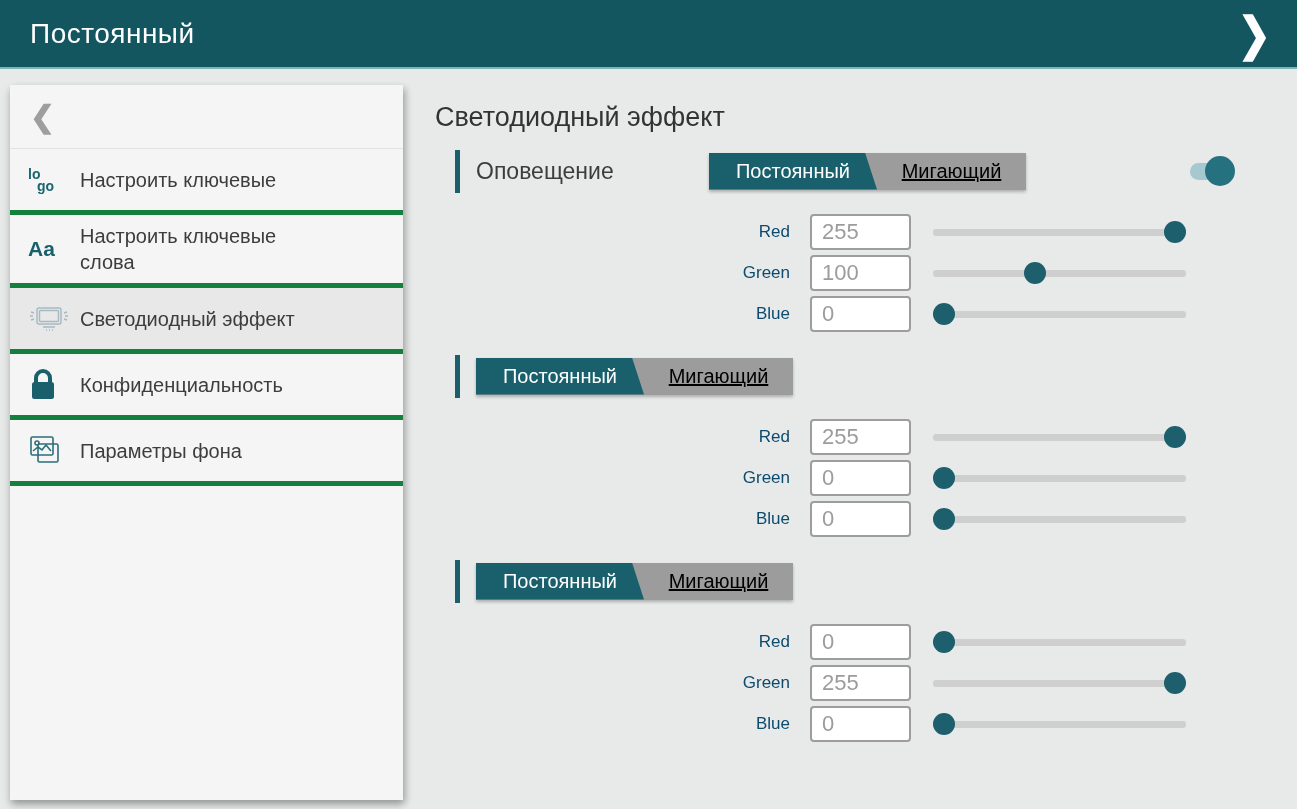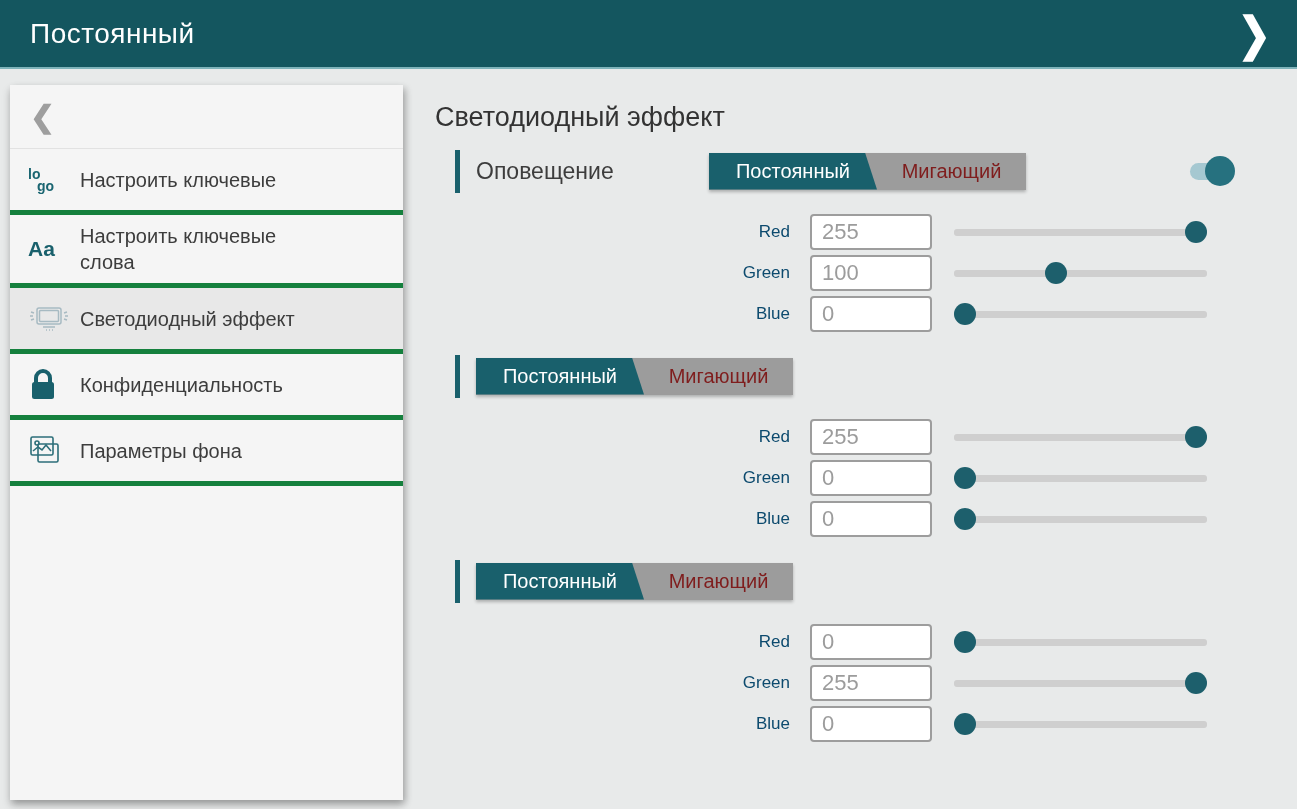--- a/index.html
+++ b/index.html
@@ -66,32 +66,32 @@
     clip-path: polygon(0 0, calc(100% - 12px) 0, 100% 100%, 0 100%);
     display:flex; align-items:center; justify-content:center;
     cursor:pointer;
   }
   .seg-on span { color:#fff; font-size:20px; margin-right:0; }
   .seg-off {
     position:absolute; left:168px; right:0; top:0; bottom:0;
     display:flex; align-items:center; justify-content:center;
     cursor:pointer;
   }
-  .seg-off span { color:#7f1d1d; font-size:20px; }
+  .seg-off span { color:#000000; font-size:20px;text-decoration:underline; }
 
   
   .switch { position:relative; width:50px; height:30px; margin-left:auto; margin-right:40px; cursor:pointer; }
   .switch .sw-track { position:absolute; left:5px; top:7px; width:41px; height:17px; border-radius:9px; background:#a5c8d1; }
   .switch .sw-thumb { position:absolute; right:0; top:0; width:30px; height:30px; border-radius:50%; background:#26717f; }
 
   
   .channel-row { display:flex; align-items:center; height:36px; margin-bottom:5px; }
   .channel-label { width:355px; text-align:right; font-size:17px; color:#0c4a6e; flex:0 0 355px; }
   .channel-input {
-    margin-left:20px; width:122px; height:36px;
+    margin-left:20px; width:101px; height:36px;
     border:2px solid #9d9d9d; border-radius:4px; background:#fff;
     font-family:"Liberation Sans",sans-serif;
     font-size:22px; color:#9c9c9c; padding:0 10px; outline:none;
   }
   .slider { position:relative; width:253px; height:24px; margin-left:22px; cursor:pointer; }
   .slider .track { position:absolute; left:0; right:0; top:9px; height:7px; border-radius:3px; background:#cfcfcf; }
   .slider .thumb { position:absolute; top:1px; width:22px; height:22px; border-radius:50%; background:#1d5f6c; }
 
   
   .teal-stroke { stroke:#2c6e79; fill:none; stroke-width:1.6; }

